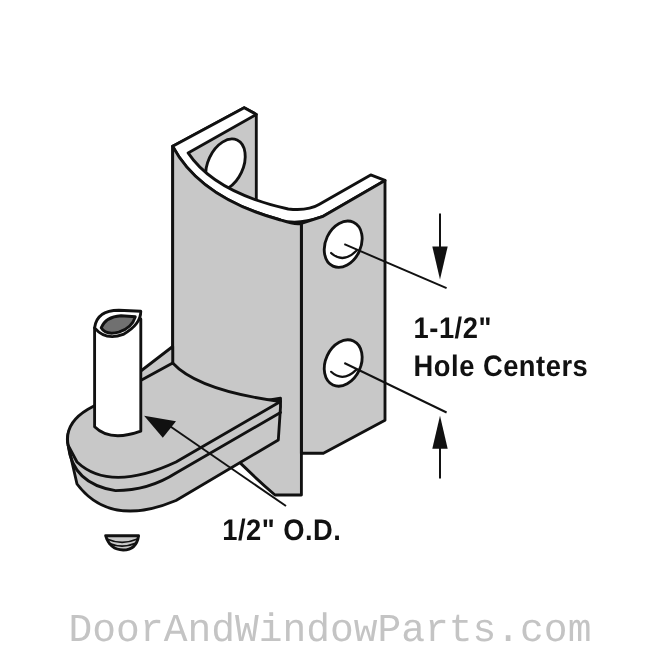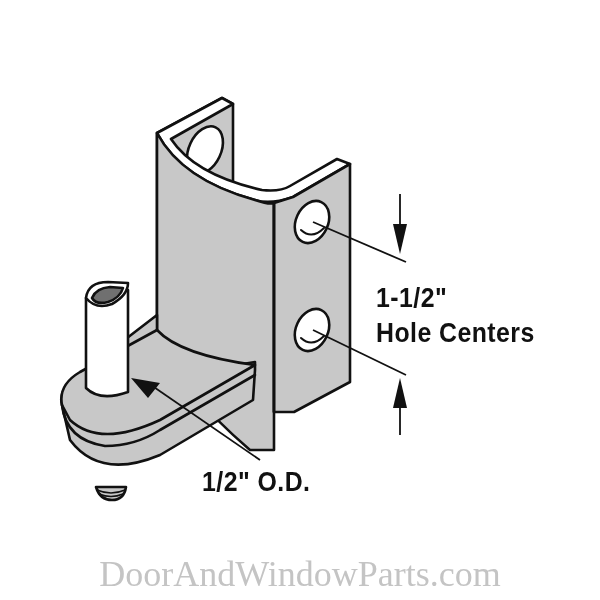--- a/index.html
+++ b/index.html
@@ -2,21 +2,21 @@
 <html><head>
 <meta charset="utf-8">
 <style>
   html, body { margin: 0; padding: 0; background: #ffffff; }
   .canvas { position: relative; width: 600px; height: 600px; background: #ffffff; overflow: hidden; }
   svg.drawing { position: absolute; left: 0; top: 0; }
   .label { position: absolute; font-family: "Liberation Sans", "DejaVu Sans", sans-serif; font-weight: bold; color: #111; letter-spacing: 0.5px; transform: scaleX(0.92); transform-origin: left top; }
   .dim-value { left: 376px; top: 283px; font-size: 27px; }
   .dim-text { left: 376px; top: 318px; font-size: 27px; }
   .od-label { left: 202px; top: 467px; font-size: 27px; }
-  .watermark { position: absolute; left: 0; width: 600px; top: 553px; text-align: center; font-family: Liberation Serif, serif; font-size: 36px; color: #c4c4c4; }
+  .watermark { position: absolute; left: 0; width: 600px; top: 553px; text-align: center; font-family: Liberation Mono, monospace; font-size: 36px; color: #c4c4c4; }
 </style>
 </head>
 <body>
 
 <div class="canvas">
   <svg class="drawing" width="600" height="600" viewBox="0 0 600 600">
     <g stroke="#111" stroke-width="2.6" stroke-linejoin="round" stroke-linecap="round">
 
       <path d="M157 133 L222 98 L233 104 L233 190 L233 330 L175 360 L157 352 Z" fill="#c8c8c8"></path>
 

